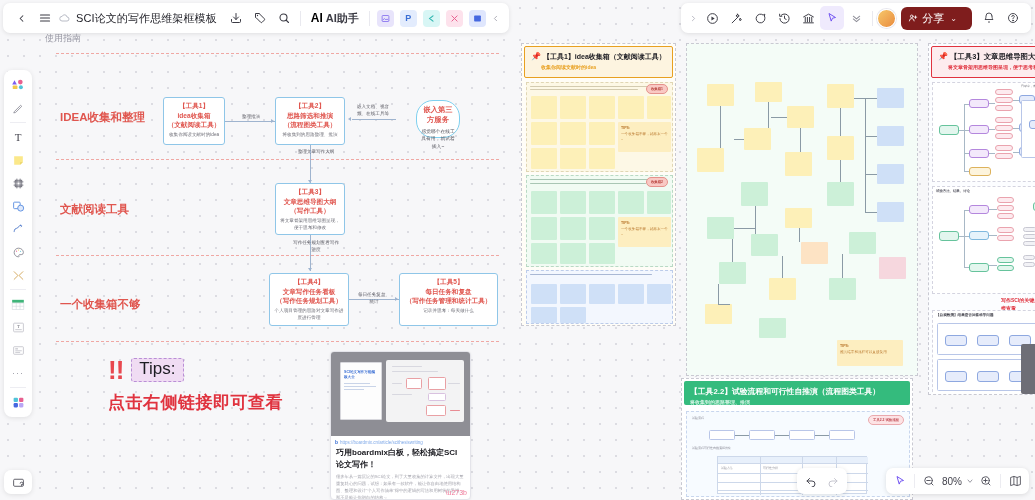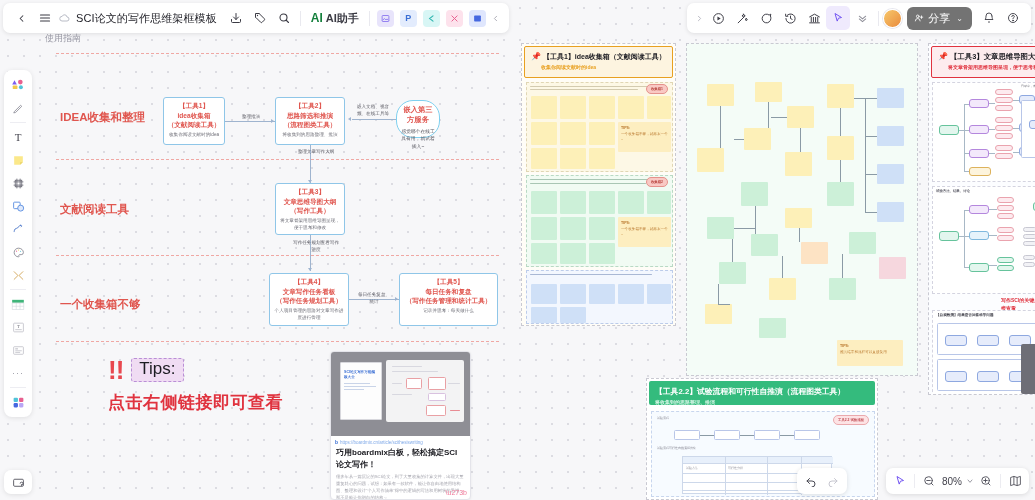--- a/index.html
+++ b/index.html
@@ -40,31 +40,31 @@
     font-size: 11px; color: #24242b; white-space: nowrap;
     padding: 0 7px 0 3px; letter-spacing: .1px;
   }
   .tb-sep { width: 1px; height: 15px; background: #e9e9ef; margin: 0 4px; }
   .ai-btn {
     display: flex; align-items: center; gap: 3px;
     font-size: 11px; font-weight: bold; color: #3b3b44;
     padding: 0 6px; height: 22px; border-radius: 5px; cursor: pointer;
   }
   .ai-mark {
-    color: #15803d; font-size: 12px; font-weight: bold;
+    color: #000000; font-size: 12px; font-weight: bold;
   }
   .app-chip {
     width: 17px; height: 17px; border-radius: 4px; margin: 0 3px;
     display: flex; align-items: center; justify-content: center;
     font-size: 9px; font-weight: bold; color: #fff; cursor: pointer;
   }
   .share-btn {
     display: flex; align-items: center; gap: 4px;
-    background: #737373; color: #fff; font-size: 11px;
-    height: 23px; padding: 0 9px 0 7px; border-radius: 6px;
+    background: #7f1d1d; color: #fff; font-size: 11px;
+    height: 23px; padding: 0 15px 0 7px; border-radius: 6px;
     cursor: pointer; margin: 0 5px;
   }
   .share-btn .cv { font-size: 8px; opacity: .85; margin-left: 2px;}
   .avatar {
     width: 19px; height: 19px; border-radius: 50%;
     background: linear-gradient(135deg,#f7c86b,#e98b3e);
     display: flex; align-items: center; justify-content: center;
     font-size: 9px; color: #fff; cursor: pointer;
     border: 1px solid #fff; box-shadow: 0 0 0 1px #e7e7ee;
   }
@@ -559,21 +559,21 @@
     <div class="nb-l2">idea收集箱</div>
     <div class="nb-l3">（文献阅读工具）</div>
     <div class="nb-note">收集你阅读文献时的idea</div>
   </div>
   <div class="nodebox" style="left:275px; top:97px; width:70px; height:48px;">
     <div class="nb-l1">【工具2】</div>
     <div class="nb-l2">思路筛选和推演</div>
     <div class="nb-l3">（流程图类工具）</div>
     <div class="nb-note">将收集到的思路整理、推演</div>
   </div>
-  <div class="third-box" style="left:396px; top:100px; width:44px; height:38px;border-radius:17px;">
+  <div class="third-box" style="left:416px; top:100px; width:44px; height:38px;border-radius:17px;">
     <div class="tb-h">嵌入第三方服务</div>
     <div class="tb-n">感觉哪个在线工具有用，就试着插入~</div>
   </div>
 
   <div class="conn h" style="left:225px; top:121px; width:50px;"></div>
   <div class="arrowhead" style="left:271px; top:118.5px;"></div>
   <div class="arrowlbl" style="left:236px; top:114px; width:30px;">整理推演</div>
 
   <div class="conn h" style="left:352px; top:119px; width:44px;"></div>
   <div class="arrowleft" style="left:348px; top:116.5px;"></div>
@@ -766,21 +766,21 @@
       <div class="conn2 v" style="left:29px;top:202px;height:20px;"></div>
       <div class="conn2 h" style="left:29px;top:222px;width:12px;"></div>
 
       <div class="tipnote" style="left:148px;top:258px;width:66px;height:26px;">
         <span>TIPS:</span><br>
         <span style="font-weight:normal;">推演结果和流程可以直接复用</span>
       </div>
     </div>
   </div>
 
-  <div class="card card-dashed" style="left:646px; top:378px; width:232px; height:122px; background:#ffffff;">
+  <div class="card card-dashed" style="left:681px; top:378px; width:232px; height:122px; background:#ffffff;">
     <div class="card-hd" style="background:#34bb7d; border-radius:2px; margin:2px; height:24px;">
       <div class="t" style="color:#ffffff;">【工具2.2】试验流程和可行性自推演（流程图类工具）</div>
       <div class="s" style="color:#d6f5e5;">将收集到的思路整理、推演</div>
     </div>
     <div style="position:absolute;left:4px;top:32px;width:224px;height:86px;background:#f7fbff;border:1px dashed #c8d6ee;">
       <div class="pillbtn" style="right:5px;top:3px;background:#fde3e5;color:#c04a52;border:1px solid #eaa9ad;">工具2.2 试验流程</div>
       <div style="position:absolute;left:5px;top:4px;font-size:3px;color:#7e7e8a;">试验流程</div>
       <div class="sheet-row" style="left:22px;top:18px;width:26px;height:10px;"></div>
       <div class="sheet-row" style="left:62px;top:18px;width:26px;height:10px;"></div>
       <div class="sheet-row" style="left:102px;top:18px;width:26px;height:10px;"></div>

